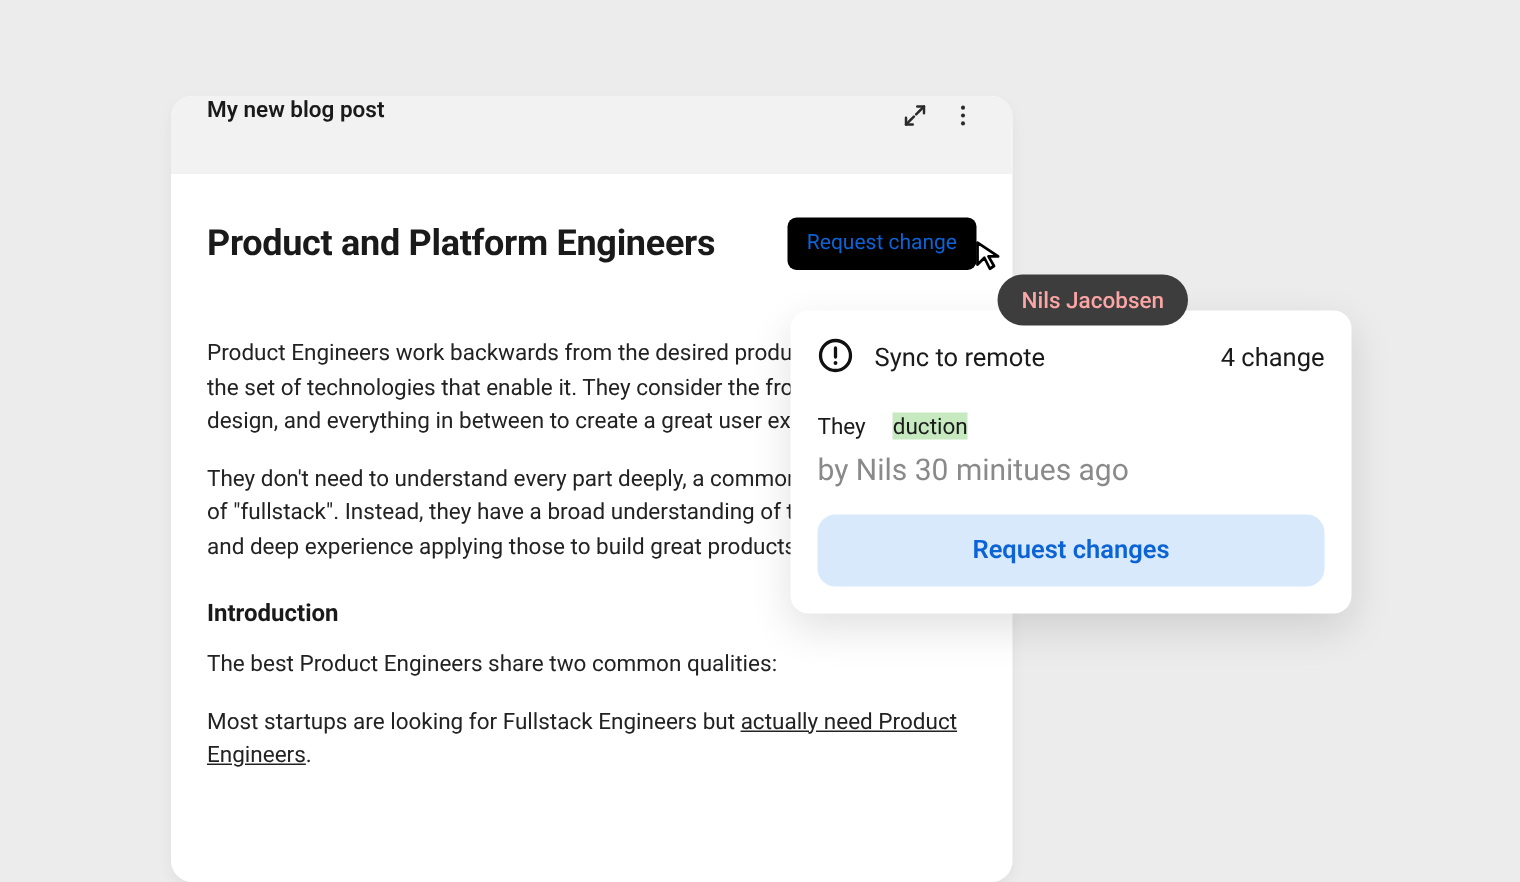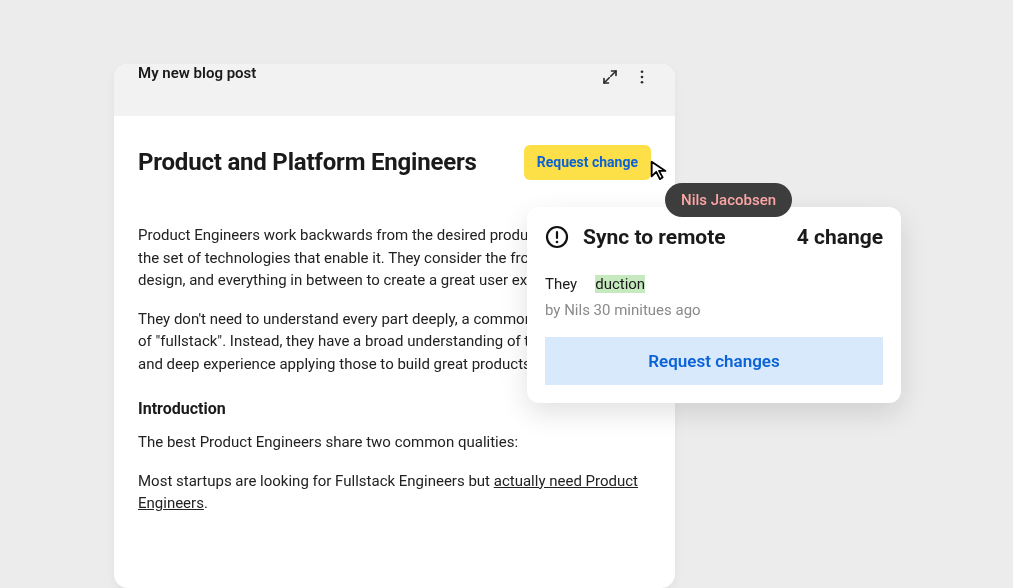--- a/index.html
+++ b/index.html
@@ -53,23 +53,23 @@
     align-items: center;
     margin-bottom: 44px;
   }
   .doc-title {
     font-size: 24px;
     font-weight: 700;
     letter-spacing: -.2px;
     flex: 1;
   }
   .req-chip {
-    background: #fde047;
+    background: #000000;
     color: #0b63d6;
-    font-weight: 700;
+    font-weight: 400;
     font-size: 14px;
     padding: 7px 13px;
     border-radius: 6px;
     white-space: nowrap;
     margin-left: 10px;
   }
 
   .h2 {
     font-size: 16px;
     font-weight: 700;
@@ -88,53 +88,53 @@
     left: 527px;
     top: 207px;
     width: 374px;
     background: #fff;
     border-radius: 12px;
     box-shadow: 0 10px 28px rgba(0,0,0,.12);
     padding: 18px 18px 18px;
   }
   .pop-row1 {
     display: flex;
-    align-items: center;
-    font-size: 21px;
-    font-weight: 700;
+    align-items: flex-end;
+    font-size: 17px;
+    font-weight: 400;
     margin-bottom: 26px;
   }
   .pop-row1 .alert {
     width: 24px; height: 24px;
     margin-right: 14px;
     flex-shrink: 0;
   }
   .pop-row1 .fill { flex: 1; }
   .change-word {
     font-size: 15px;
     color: #1a1a1a;
     margin-bottom: 8px;
   }
   .change-word .hl {
     background: #c6e9c0;
     margin-left: 18px;
   }
   .byline {
-    font-size: 15px;
+    font-size: 20px;
     color: #8a8a8a;
     margin-bottom: 18px;
   }
   .big-btn {
     width: 100%;
     background: #d8e9fb;
     color: #0b63d6;
     font-weight: 600;
     font-size: 17px;
     border: none;
-    border-radius: 1px;
+    border-radius: 12px;
     padding: 14px 0;
     text-align: center;
   }
 
   
   .cursor {
     position: absolute;
     left: 648px;
     top: 159px;
     width: 22px; height: 22px;

